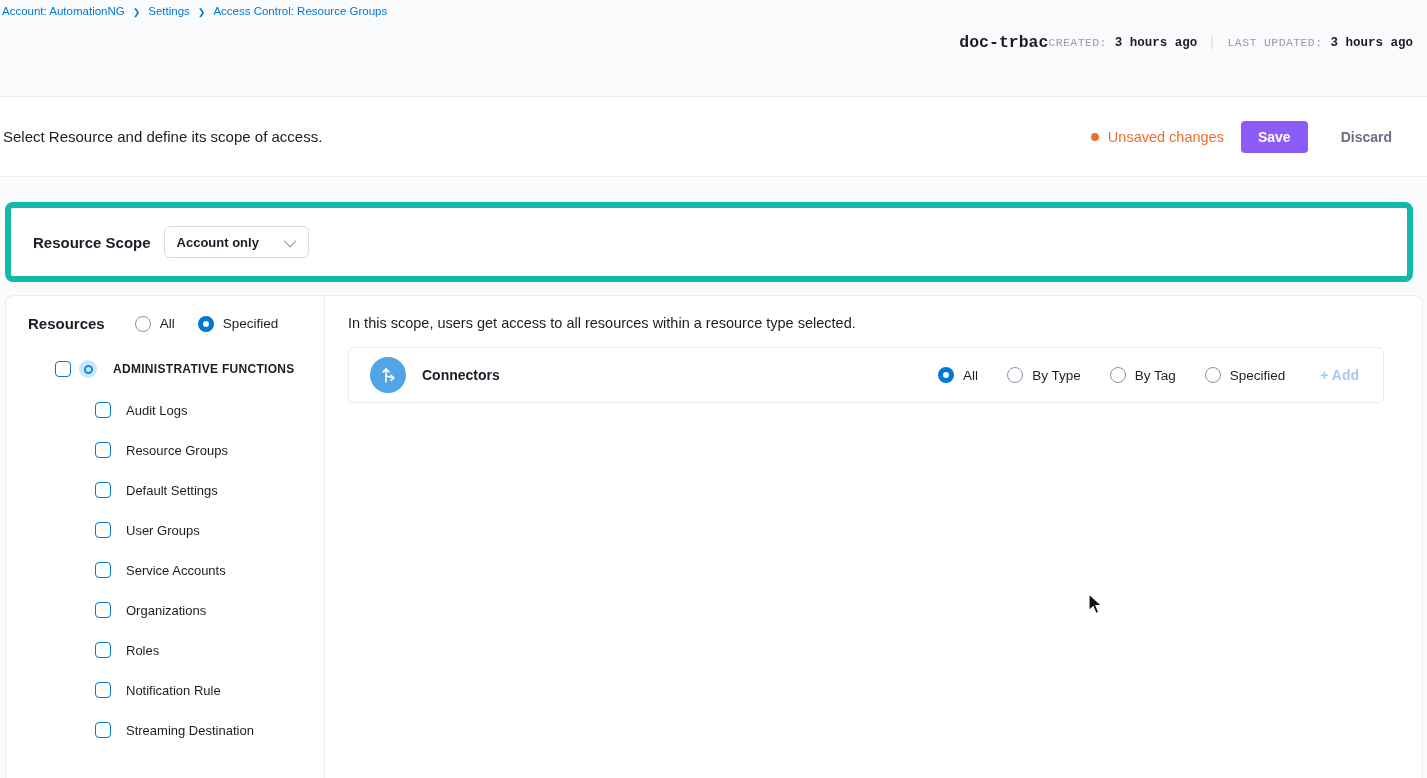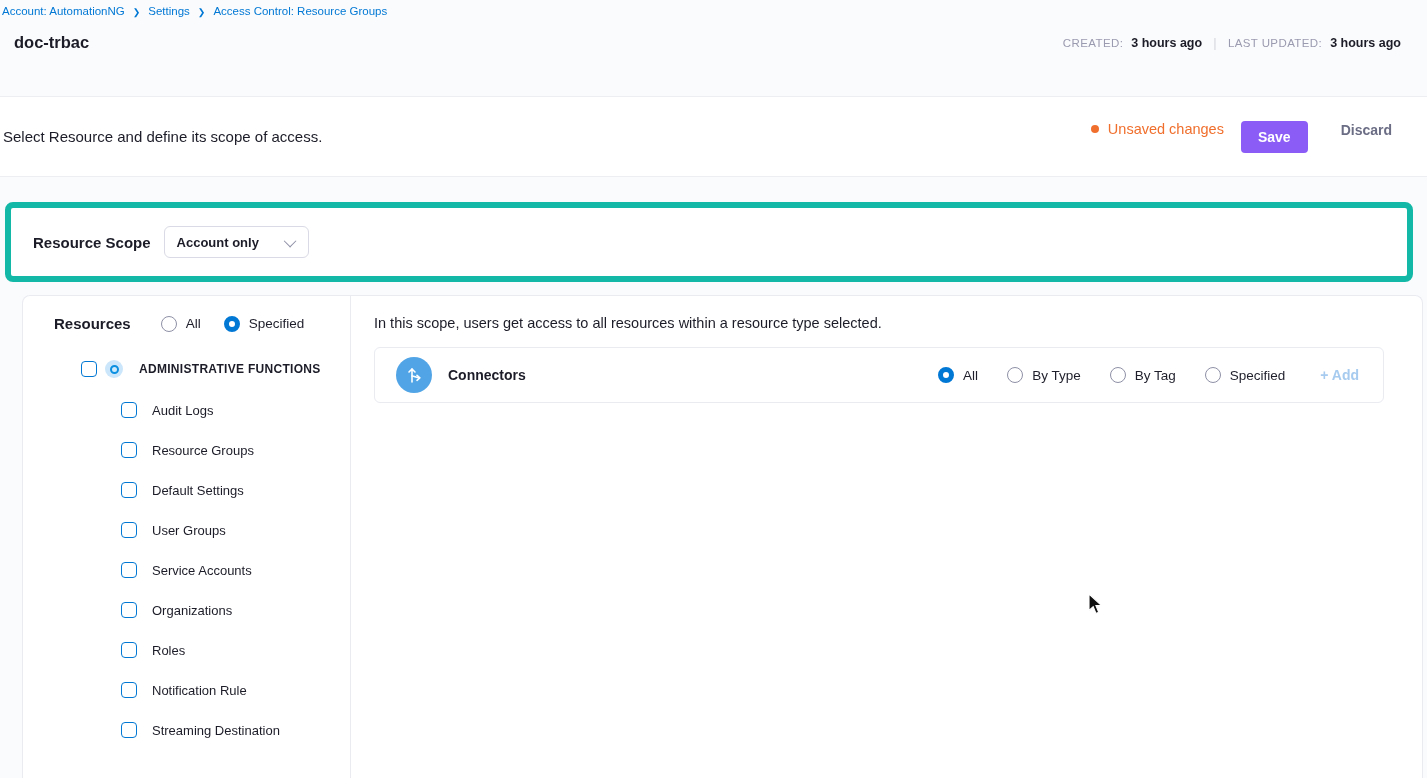--- a/index.html
+++ b/index.html
@@ -9,34 +9,34 @@
     font-family:"Liberation Sans", sans-serif;
     background:#fafbfc; color:#1c1c28;
   }
 
   
   .header { height:97px; background:#fafbfc; border-bottom:1px solid #eceef2; }
   .breadcrumb { display:flex; align-items:center; gap:8px; padding:5px 0 0 2px;
                 font-size:11.5px; color:#0278d5; }
   .crumb { cursor:pointer; }
   .crumb-sep { font-size:9px; color:#0278d5; transform:translateY(0.5px); }
-  .title-row { display:flex; align-items:center; justify-content:space-between;
-               padding:16px 26px 0 14px; }
+  .title-row { display:flex; align-items:center; justify-content:flex-end;
+               padding:16px 14px 0 14px;font-family:Liberation Mono, monospace; }
   .page-title { font-size:16.5px; font-weight:700; color:#1c1c28; }
   .meta { display:flex; align-items:center; gap:8px; font-size:11.5px;
           color:#9a9ab0; letter-spacing:0.4px; white-space:nowrap; }
   .meta-value { color:#1c1c28; font-size:12.5px; font-weight:700; letter-spacing:0; }
   .meta-sep { color:#d4d6e0; font-size:13px; padding:0 3px; }
 
   
   .toolbar { height:80px; background:#ffffff; border-bottom:1px solid #eceef2;
              display:flex; align-items:center; justify-content:space-between;
              padding:0 29px 0 3px; }
   .toolbar-desc { font-size:15px; color:#1c1c28; }
-  .toolbar-right { display:flex; align-items:flex-start; }
+  .toolbar-right { display:flex; align-items:center; }
   .unsaved { display:flex; align-items:center; gap:9px; color:#f06f2d;
              font-size:14.5px; }
   .unsaved-dot { width:8px; height:8px; border-radius:50%; background:#f06f2d; }
   .save-btn { margin-left:17px; height:32px; padding:0 17px; border:none;
               border-radius:4px; background:#8b5cf6; color:#fff; font-weight:700;
               font-size:14px; font-family:inherit; cursor:pointer; }
   .discard-btn { margin-left:27px; border:none; background:none; color:#6b6d85;
                  font-weight:700; font-size:14px; font-family:inherit; cursor:pointer; }
 
   
@@ -45,23 +45,23 @@
                 display:flex; align-items:center; padding-left:22px; }
   .scope-label { font-size:15px; font-weight:700; }
   .scope-select { margin-left:13px; height:32px; min-width:133px; background:#fff;
                   border:1px solid #d9dae5; border-radius:6px; display:flex;
                   align-items:center; justify-content:space-between; gap:28px;
                   padding:0 12px; font-size:13px; font-weight:600; cursor:pointer; }
   .chev { width:9px; height:9px; border-left:1.6px solid #8e90a6;
           border-bottom:1.6px solid #8e90a6; transform:rotate(-45deg) translateY(-2px); }
 
   
-  .resources-card { margin:13px 4px 0 22px; height:483px; background:#fff;
+  .resources-card { margin:13px 4px 0 5px; height:483px; background:#fff;
                     border:1px solid #e9ebf1; border-bottom:none;
-                    border-radius:8px 8px 0 0; display:flex;padding-left:9px; }
+                    border-radius:8px 8px 0 0; display:flex; }
   .res-left { width:319px; border-right:1px solid #e9ebf1; padding-top:19px; flex:none; }
   .res-header { display:flex; align-items:center; padding-left:22px; }
   .res-title { font-size:15px; font-weight:700; }
   .res-radios { display:flex; align-items:center; gap:23px; margin-left:30px; }
   .radio-item { display:flex; align-items:center; gap:9px; cursor:pointer; }
   .radio { width:16px; height:16px; border-radius:50%; background:#fff;
            border:1.5px solid #8e90a6; flex:none; }
   .radio.selected { border:5px solid #0278d5; }
   .radio-label { font-size:13.5px; color:#1f1f2c; }
 

